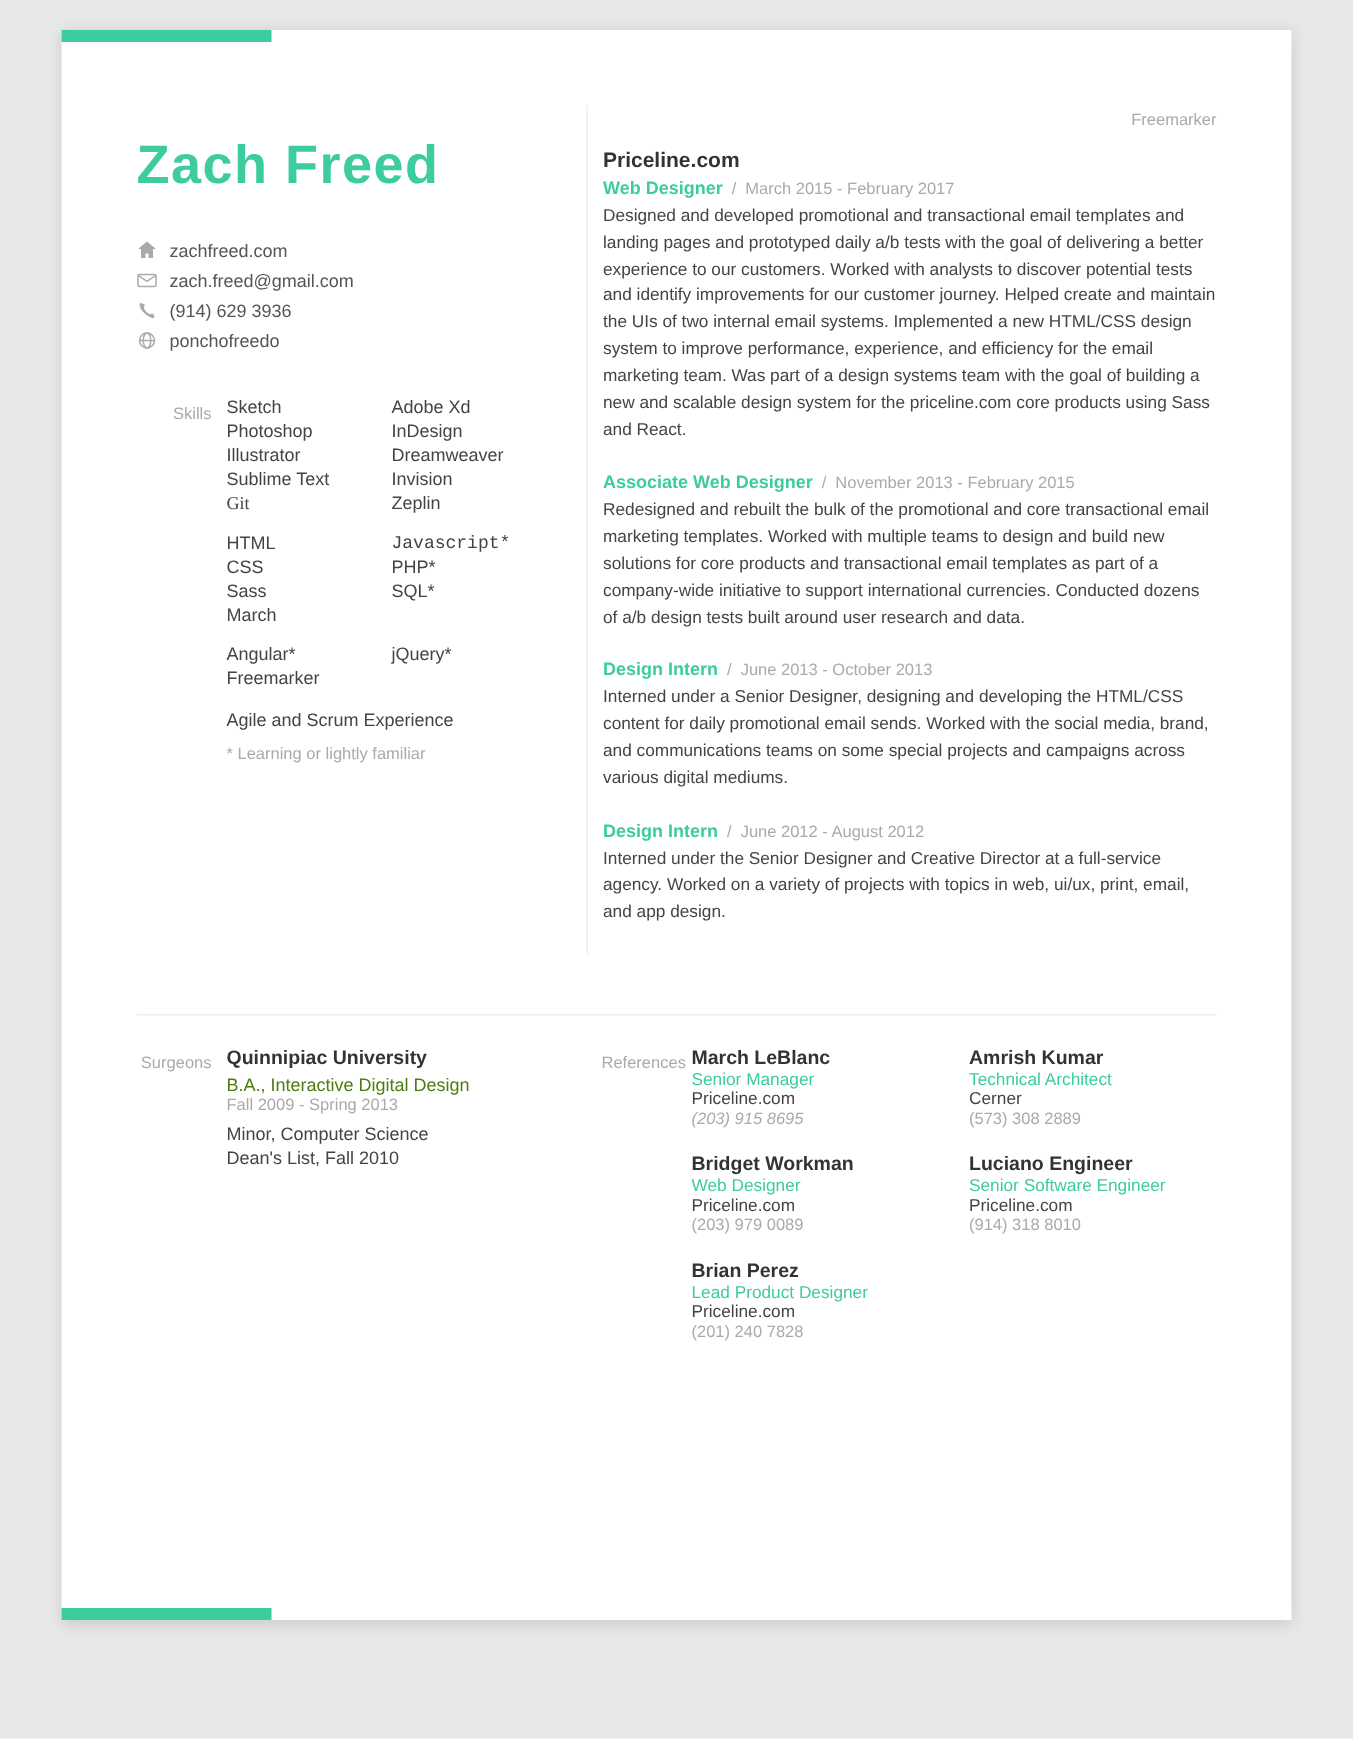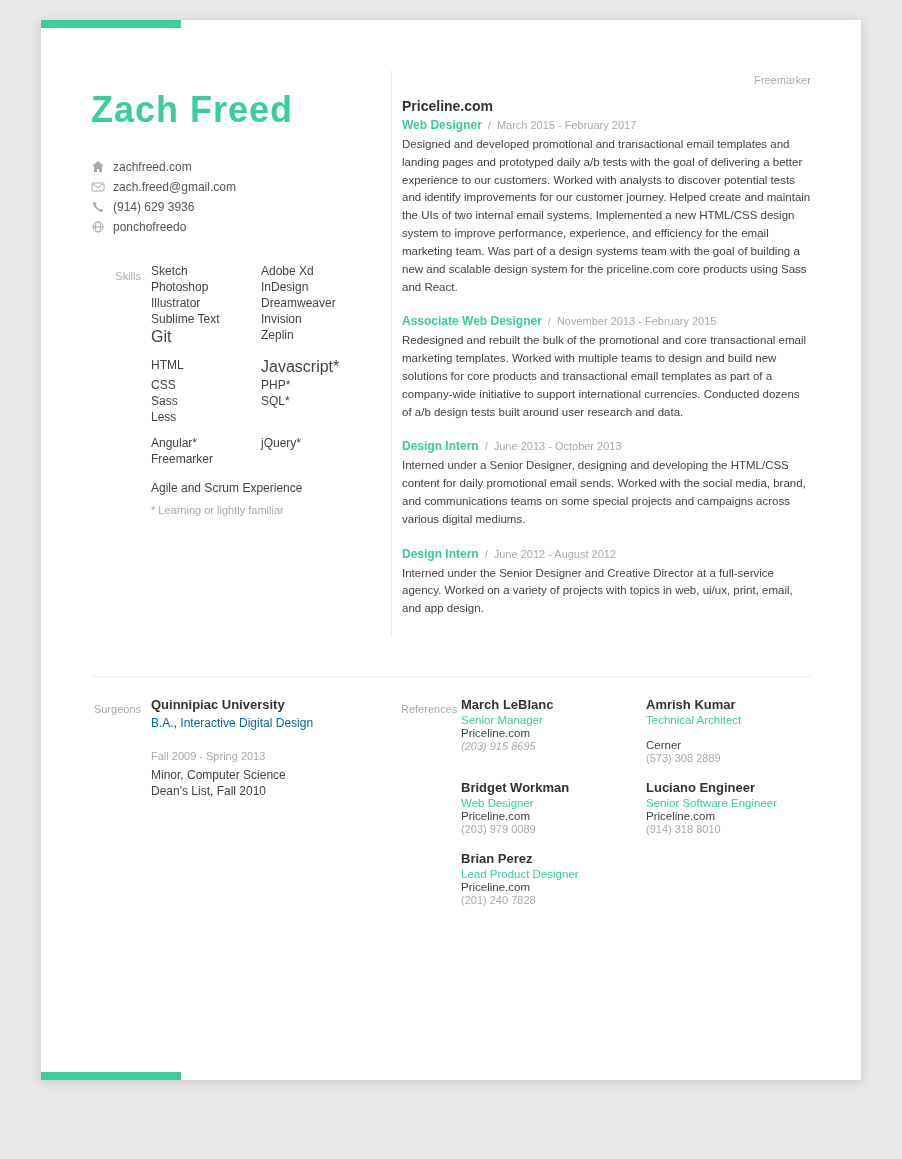--- a/index.html
+++ b/index.html
@@ -163,32 +163,32 @@
 
           <div style="display:grid; grid-template-columns:1fr 1fr; gap:2px 10px; margin-bottom:12px;">
             <span style="font-size:12px;color:#444;">Sketch</span>
             <span style="font-size:12px;color:#444;">Adobe Xd</span>
             <span style="font-size:12px;color:#444;">Photoshop</span>
             <span style="font-size:12px;color:#444;">InDesign</span>
             <span style="font-size:12px;color:#444;">Illustrator</span>
             <span style="font-size:12px;color:#444;">Dreamweaver</span>
             <span style="font-size:12px;color:#444;">Sublime Text</span>
             <span style="font-size:12px;color:#444;">Invision</span>
-            <span style="font-size:16px;color:#444;">Git</span>
+            <span style="font-size:12px;color:#444;font-family:Liberation Serif, serif;">Git</span>
             <span style="font-size:12px;color:#444;">Zeplin</span>
           </div>
 
           <div style="display:grid; grid-template-columns:1fr 1fr; gap:2px 10px; margin-bottom:12px;">
             <span style="font-size:12px;color:#444;">HTML</span>
-            <span style="font-size:16px;color:#444;">Javascript*</span>
+            <span style="font-size:12px;color:#444;font-family:Liberation Mono, monospace;">Javascript*</span>
             <span style="font-size:12px;color:#444;">CSS</span>
             <span style="font-size:12px;color:#444;">PHP*</span>
             <span style="font-size:12px;color:#444;">Sass</span>
             <span style="font-size:12px;color:#444;">SQL*</span>
-            <span style="font-size:12px;color:#444;">Less</span>
+            <span style="font-size:12px;color:#444;">March</span>
             <span style="font-size:12px;color:#444;"></span>
           </div>
 
           <div style="display:grid; grid-template-columns:1fr 1fr; gap:2px 10px; margin-bottom:12px;">
             <span style="font-size:12px;color:#444;">Angular*</span>
             <span style="font-size:12px;color:#444;">jQuery*</span>
             <span style="font-size:12px;color:#444;">Freemarker</span>
           </div>
 
           <div style="margin-top:6px;">
@@ -252,21 +252,21 @@
   </div>
 
   <div style="display:flex; margin-top:40px; border-top:1px solid #eee; padding-top:20px; gap:0;">
 
     <div style="width:300px; flex-shrink:0; display:flex; gap:0;">
       <div style="width:60px; flex-shrink:0; text-align:right; padding-right:10px; padding-top:2px;">
         <span style="font-size:11px;color:#aaa;">Surgeons</span>
       </div>
       <div>
         <div style="font-size:13px;font-weight:700;color:#333;margin-bottom:4px;">Quinnipiac University</div>
-        <div style="font-size:12px;color:#0369a1;margin-bottom:20px;">B.A., Interactive Digital Design</div>
+        <div style="font-size:12px;color:#4d7c0f;margin-bottom:1px;">B.A., Interactive Digital Design</div>
         <div style="font-size:11px;color:#aaa;margin-bottom:6px;">Fall 2009 - Spring 2013</div>
         <div style="font-size:12px;color:#444;margin-bottom:2px;">Minor, Computer Science</div>
         <div style="font-size:12px;color:#444;">Dean's List, Fall 2010</div>
       </div>
     </div>
 
     <div style="flex:1; padding-left:10px; display:flex; gap:0;">
       <div style="width:60px; flex-shrink:0; text-align:right; padding-right:10px; padding-top:2px;">
         <span style="font-size:11px;color:#aaa;">References</span>
       </div>
@@ -275,21 +275,21 @@
 
           <div>
             <div style="font-size:13px;font-weight:600;color:#333;margin-bottom:2px;">March LeBlanc</div>
             <div style="font-size:11.5px;color:#3dcba0;margin-bottom:1px;">Senior Manager</div>
             <div style="font-size:11.5px;color:#444;margin-bottom:1px;">Priceline.com</div>
             <div style="font-size:11px;color:#aaa;font-style:italic;">(203) 915 8695</div>
           </div>
 
           <div>
             <div style="font-size:13px;font-weight:600;color:#333;margin-bottom:2px;">Amrish Kumar</div>
-            <div style="font-size:11.5px;color:#3dcba0;margin-bottom:13px;">Technical Architect</div>
+            <div style="font-size:11.5px;color:#3dcba0;margin-bottom:1px;">Technical Architect</div>
             <div style="font-size:11.5px;color:#444;margin-bottom:1px;">Cerner</div>
             <div style="font-size:11px;color:#aaa;">(573) 308 2889</div>
           </div>
 
           <div>
             <div style="font-size:13px;font-weight:600;color:#333;margin-bottom:2px;">Bridget Workman</div>
             <div style="font-size:11.5px;color:#3dcba0;margin-bottom:1px;">Web Designer</div>
             <div style="font-size:11.5px;color:#444;margin-bottom:1px;">Priceline.com</div>
             <div style="font-size:11px;color:#aaa;">(203) 979 0089</div>
           </div>

